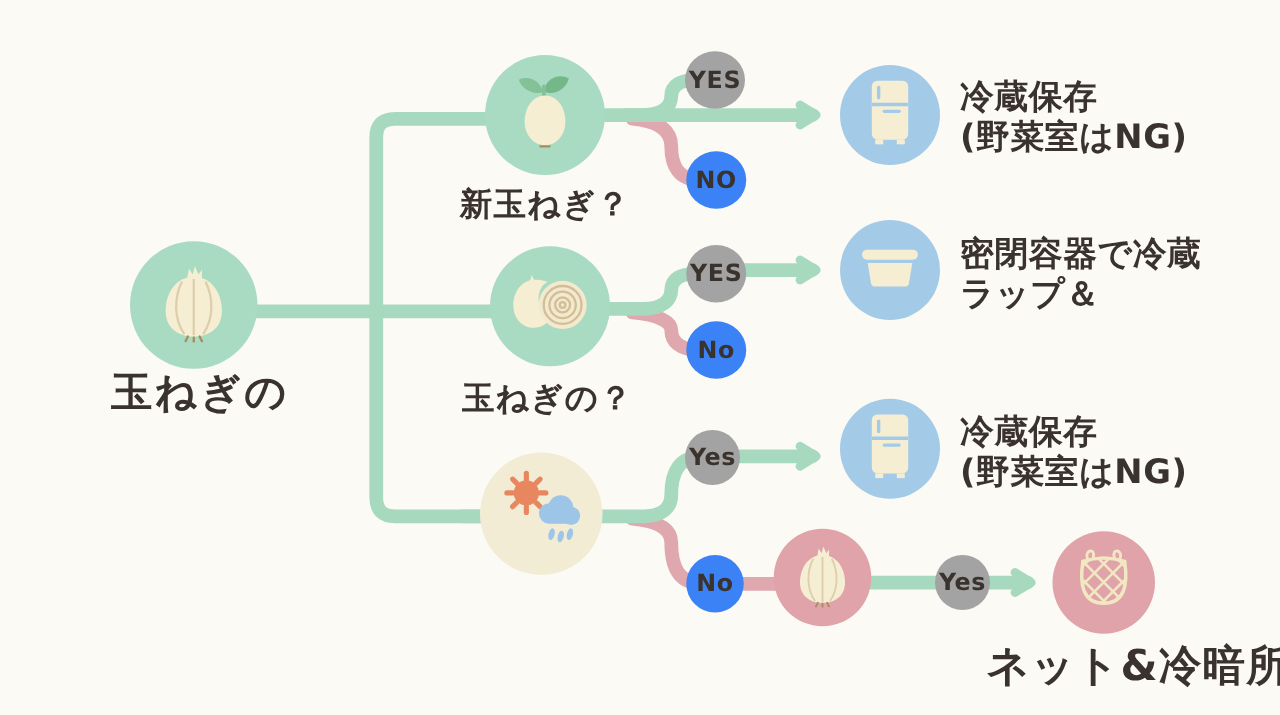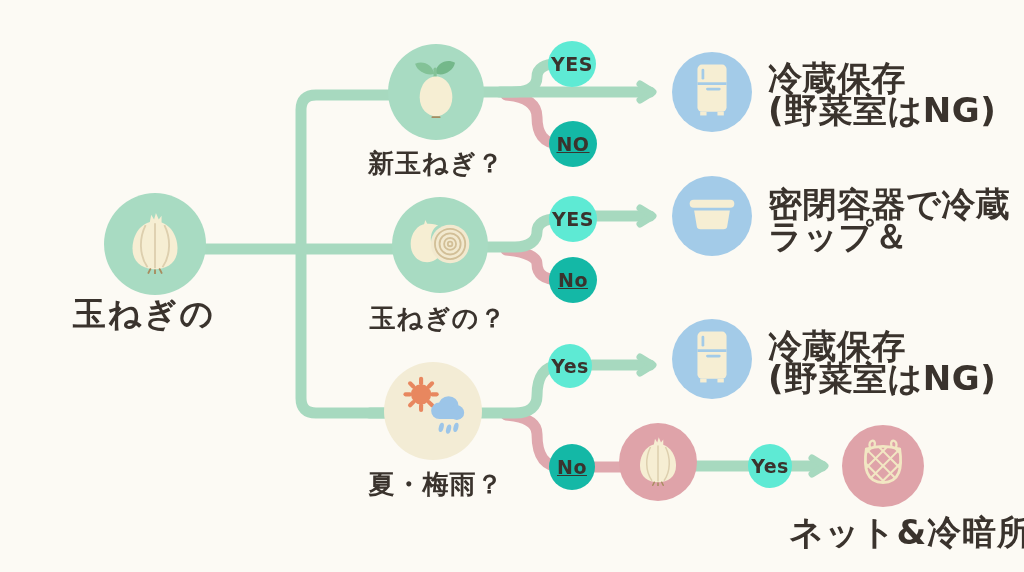--- a/index.html
+++ b/index.html
@@ -20,29 +20,29 @@
   }
   .green-node{background:#a8dbc2;}
   .blue-node{background:#a3cbe8;}
   .pink-node{background:#dfa3a9;}
   .cream-node{background:#f3ecd5;}
   .badge{
     position:absolute;border-radius:50%;
     display:flex;align-items:center;justify-content:center;
     font-weight:800;color:#3a332d;font-size:19px;letter-spacing:.5px;
   }
-  .badge-yes{background:#5eead4;}
-  .badge-no{background:#14b8a6;text-decoration:underline;}
+  .badge-yes{background:#a3a3a3;}
+  .badge-no{background:#3b82f6;}
   .label{
     position:absolute;color:#3a332d;font-weight:800;
     text-align:center;white-space:nowrap;
   }
   .q-label{font-size:26px;letter-spacing:1px;}
   .result-label{
-    font-size:34px;line-height:32px;text-align:left;letter-spacing:.5px;
+    font-size:27px;line-height:32px;text-align:left;letter-spacing:.5px;
   }
   .title-label{
     font-size:33px;line-height:41px;letter-spacing:2px;
   }
 </style>
 </head>
 <body>
 
 <div id="stage">
 
@@ -80,21 +80,21 @@
         <path d="M32,12 C17,12 8,26 8,41 C8,56 19,63 32,63 C45,63 56,56 56,41 C56,26 47,12 32,12 Z" fill="#f6eed3"></path>
         <g stroke="#ddcfae" stroke-width="2" fill="none">
           <path d="M32,14 C32,30 32,48 32,62"></path>
           <path d="M22,16 C15,30 15,48 24,61"></path>
           <path d="M42,16 C49,30 49,48 40,61"></path>
         </g>
         <path d="M27,63 l-2,4 M32,64 l0,4 M37,63 l2,4" stroke="#a88d60" stroke-width="2" stroke-linecap="round"></path>
       </svg>
     </span>
   </div>
-  <div class="label title-label" style="left:19px;top:293px;width:250px;">
+  <div class="label title-label" style="left:35px;top:293px;width:250px;">
     <div>玉ねぎの</div>
   </div>
 
   <div class="circle green-node" style="left:388px;top:44px;width:96px;height:96px;">
     <span>
       <svg width="58" height="62" viewBox="0 0 64 68">
         <path d="M30,16 C28,6 18,1 9,5 C11,14 24,19 30,16 Z" fill="#83c297"></path>
         <path d="M31,15 C33,3 45,-1 53,4 C51,14 38,20 31,15 Z" fill="#74b88a"></path>
         <path d="M31,22 C31,18 31,15 31,11" stroke="#83c297" stroke-width="3.5" fill="none" stroke-linecap="round"></path>
         <path d="M32,19 C21,19 14,30 14,42 C14,55 23,63 32,63 C41,63 50,55 50,42 C50,30 43,19 32,19 Z" fill="#f6eed3"></path>
@@ -174,21 +174,20 @@
           <rect x="41" y="38" width="27" height="9" rx="4.5"></rect>
         </g>
         <g fill="#9cc5e8">
           <ellipse cx="45" cy="56" rx="2.6" ry="5.2" transform="rotate(14 45 56)"></ellipse>
           <ellipse cx="53" cy="58" rx="2.6" ry="5.2" transform="rotate(14 53 58)"></ellipse>
           <ellipse cx="61" cy="56" rx="2.6" ry="5.2" transform="rotate(14 61 56)"></ellipse>
         </g>
       </svg>
     </span>
   </div>
-  <div class="label q-label" style="left:336px;top:467px;width:200px;">夏・梅雨？</div>
   <div class="badge badge-yes" style="left:548px;top:344px;width:44px;height:44px;">Yes</div>
   <div class="badge badge-no" style="left:549px;top:444px;width:46px;height:46px;">No</div>
   <div class="circle blue-node" style="left:672px;top:319px;width:80px;height:80px;">
     <span>
       <svg width="40" height="56" viewBox="0 0 44 60">
         <rect x="6" y="2" width="32" height="52" rx="5" fill="#f6eed3"></rect>
         <line x1="6" y1="23" x2="38" y2="23" stroke="#a3cbe8" stroke-width="3"></line>
         <line x1="12" y1="8" x2="12" y2="17" stroke="#a3cbe8" stroke-width="3" stroke-linecap="round"></line>
         <line x1="17" y1="29" x2="30" y2="29" stroke="#a3cbe8" stroke-width="3" stroke-linecap="round"></line>
         <rect x="9" y="54" width="7" height="4" fill="#f6eed3"></rect>

